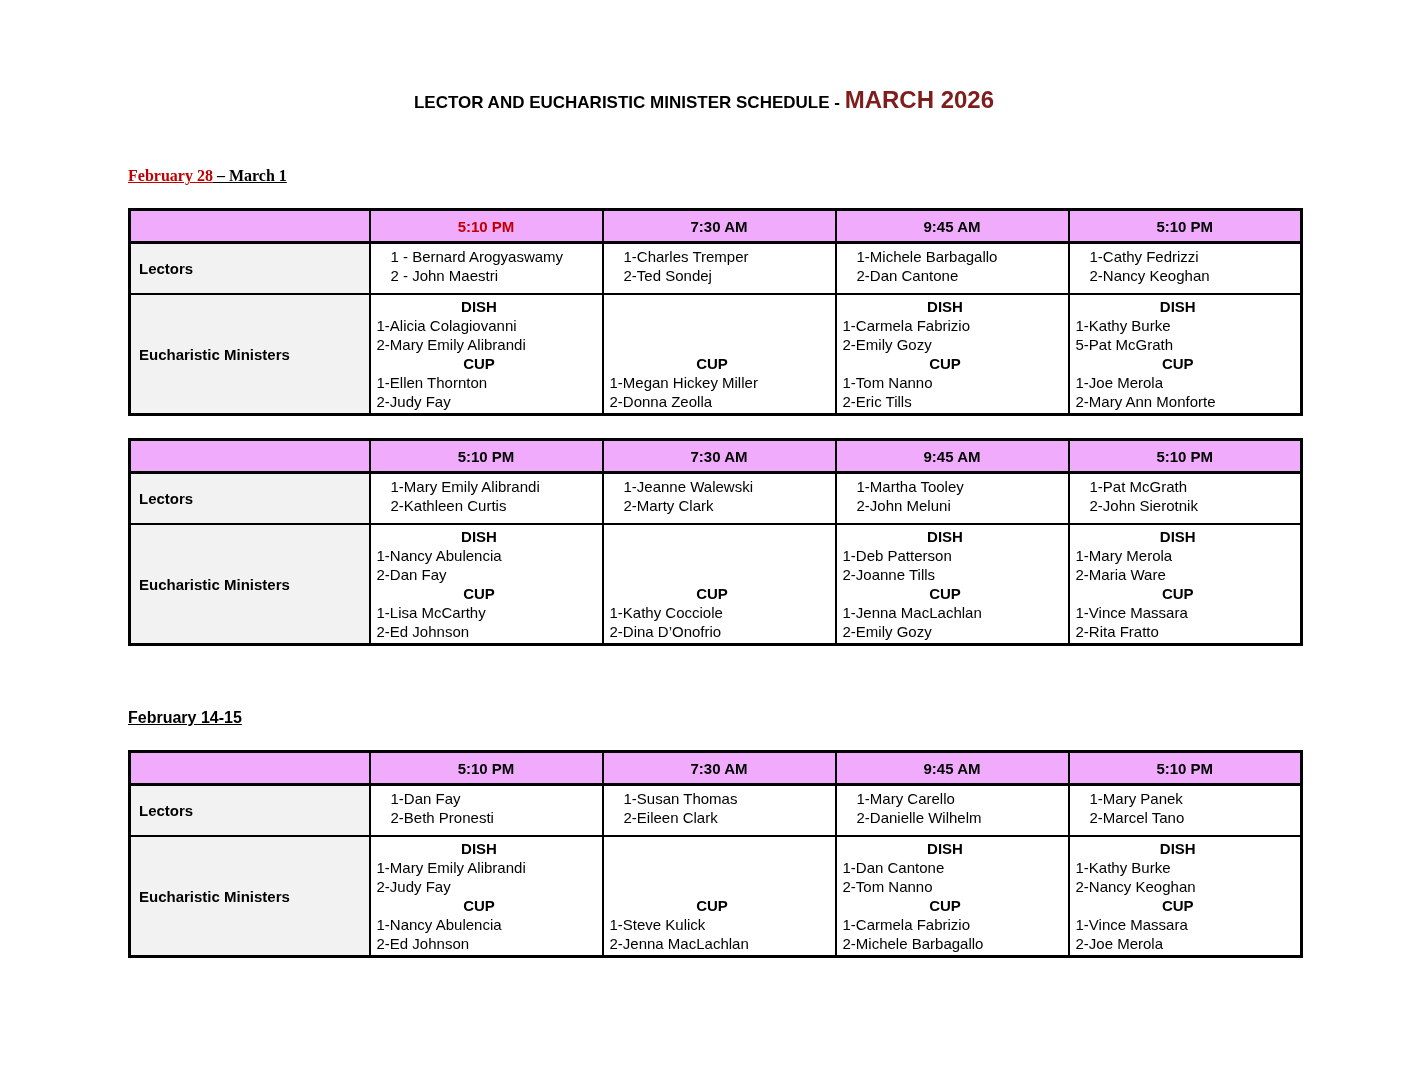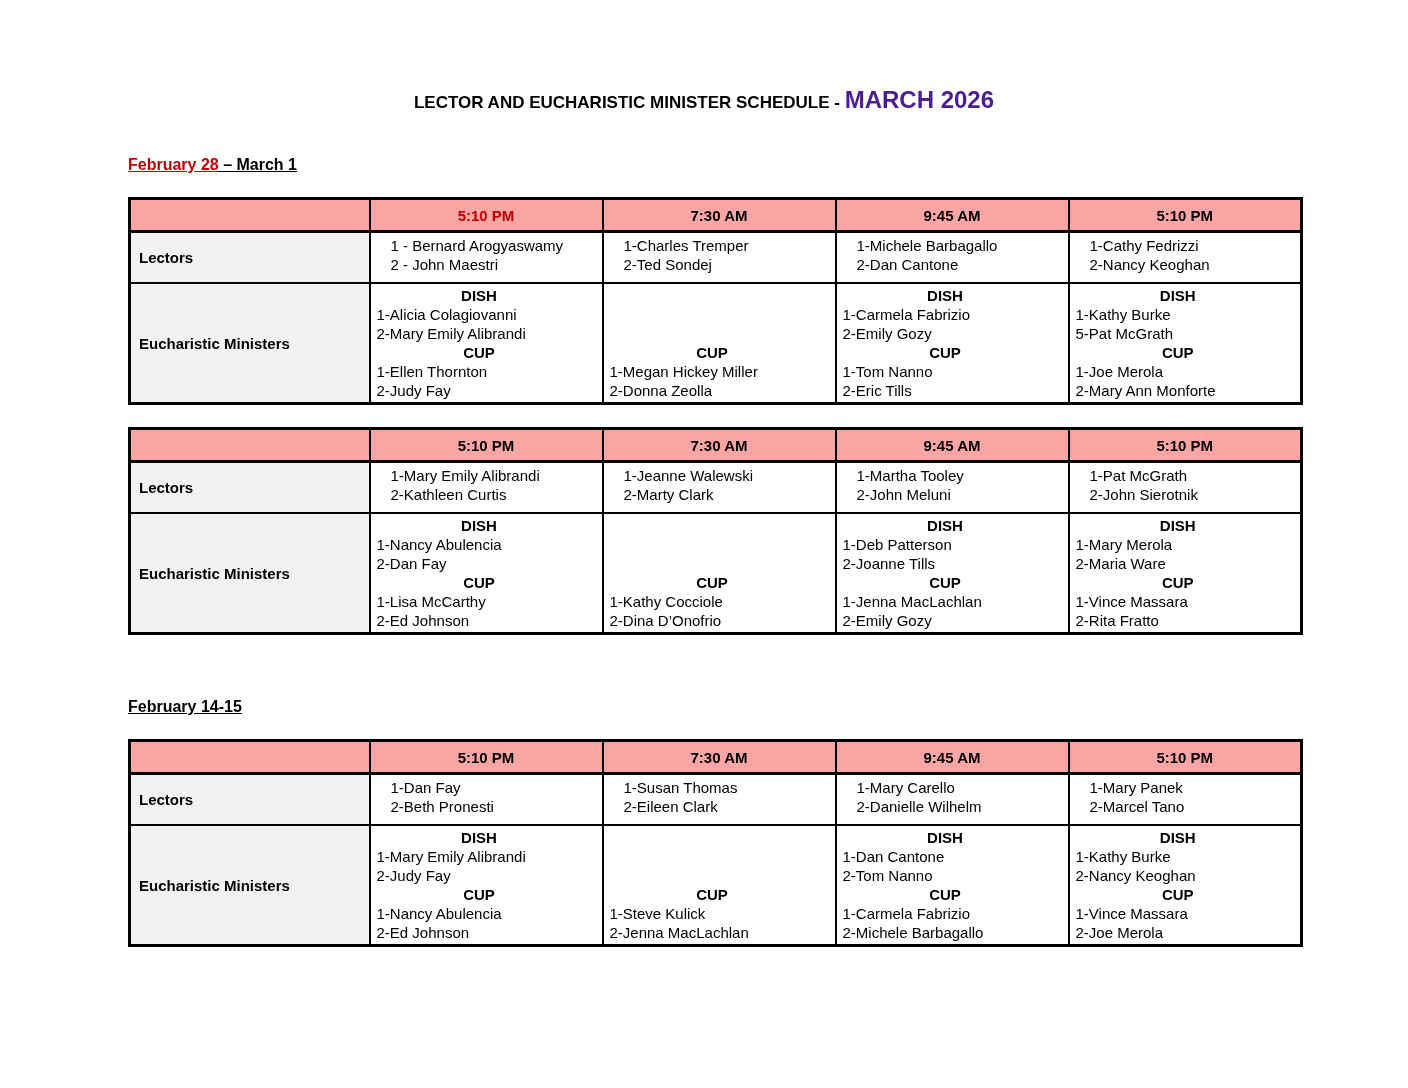--- a/index.html
+++ b/index.html
@@ -4,40 +4,40 @@
 <style>
   html, body { margin:0; padding:0; }
   body {
     width:1408px; height:1088px; background:#ffffff; color:#000;
     font-family:"Liberation Sans", sans-serif; overflow:hidden;
   }
   .title-wrap {
     padding-top:86px; text-align:center; white-space:nowrap;
     font-weight:bold; font-size:17px; line-height:28px;
   }
-  .title-accent { color:#4c1d95; font-size:24px; }
+  .title-accent { color:#7f1d1d; font-size:24px; }
   .content { margin-left:128px; width:1175px; }
   .section-heading {
     font-size:16px; font-weight:bold; line-height:20px;
     margin:0; white-space:nowrap;
   }
   .section-heading span { text-decoration:underline; }
   .heading-accent { color:#C00000; }
-  .mt-first { margin-top:38px; }
+  .mt-first { margin-top:49px;font-family:Liberation Serif, serif; }
   .mt-second { margin-top:47px; }
   .mt-third { margin-top:62px; }
   table.schedule {
     border-collapse:collapse; table-layout:fixed; width:1175px;
     margin-top:22px; border:3px solid #000;
   }
   table.schedule th, table.schedule td { border:2px solid #000; }
   col.label-col { width:240px; }
   col.time-col { width:233px; }
   tr.time-row th {
-    height:30px; background:#fca5a5; font-size:15px; font-weight:bold;
+    height:30px; background:#f0abfc; font-size:15px; font-weight:bold;
     text-align:center; border-bottom:3px solid #000; padding:0;
   }
   th.corner, td.row-label { border-right:3px solid #000; }
   th.red-time { color:#C00000; }
   td.row-label {
     background:#F2F2F2; font-weight:bold; font-size:15px;
     padding:0 4px 0 8px; vertical-align:middle; text-align:left;
   }
   tr.lector-row td.cell { height:46px; vertical-align:top; padding:3px 4px 0 20px; }
   tr.em-row td.cell { height:116px; vertical-align:top; padding:2px 20px 0 6px; }

